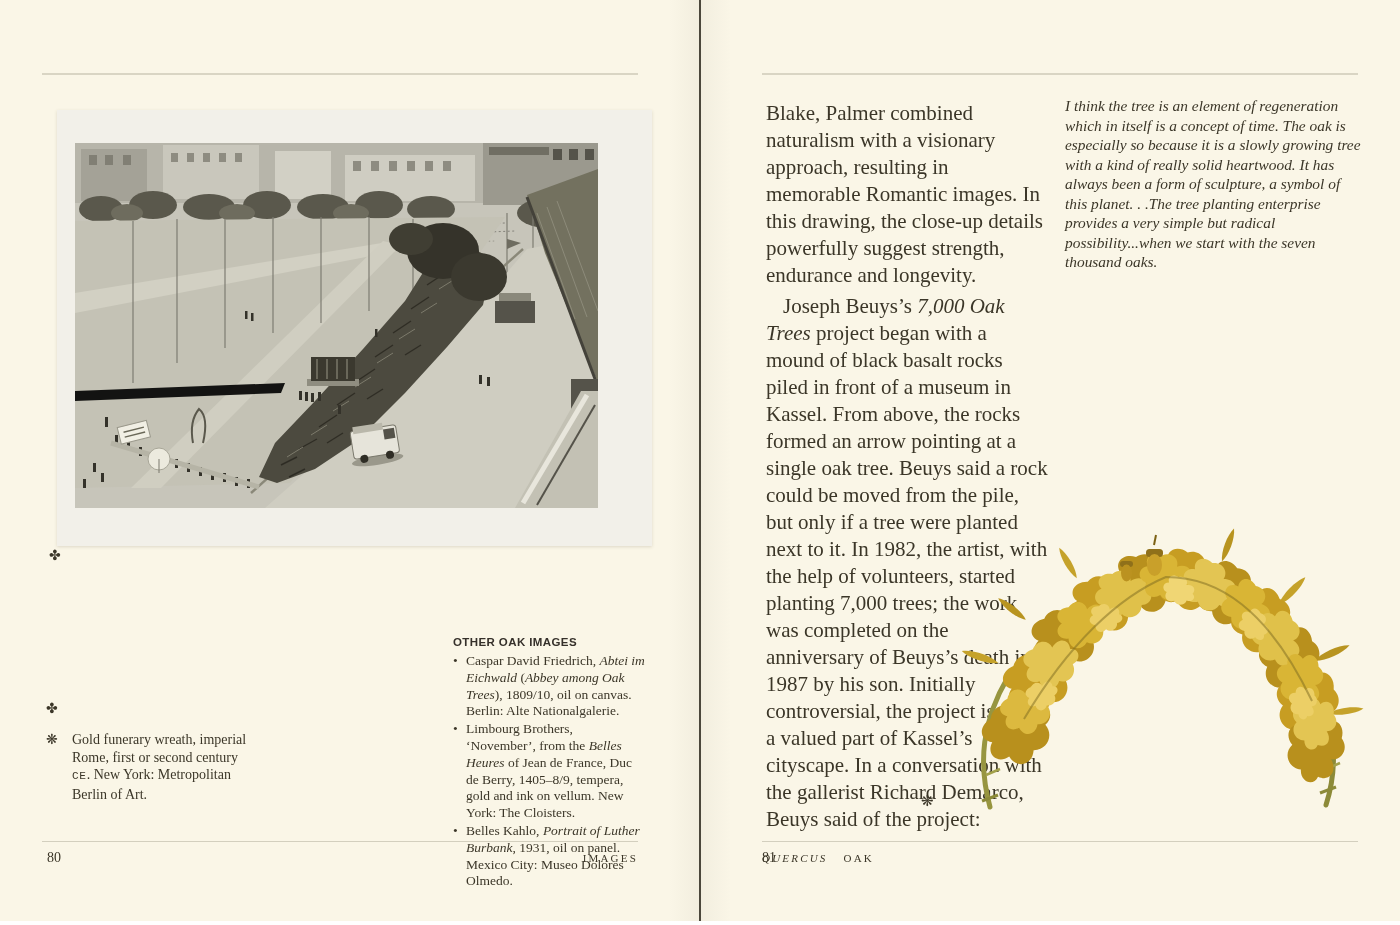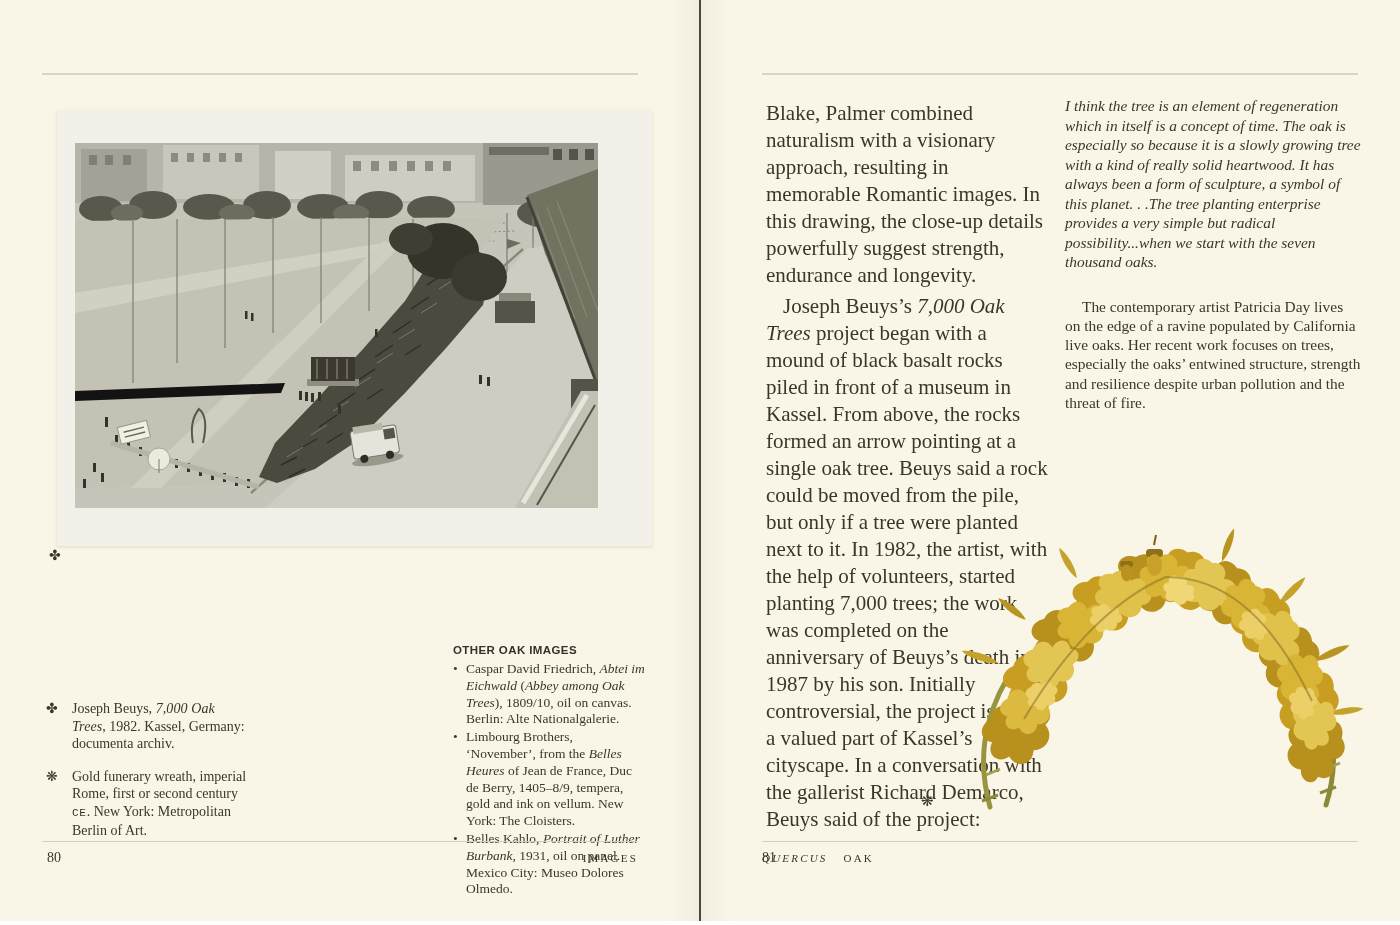--- a/index.html
+++ b/index.html
@@ -28,21 +28,21 @@
   .captions{position:absolute;left:46px;top:700px;width:215px;}
   .caption-row{display:flex;gap:12px;margin-bottom:15px;}
   .caption-row .marker{flex:0 0 14px;padding-top:2px;}
   .caption-text{margin:0;font-size:14px;line-height:17.5px;width:178px;}
   .caption-text i{letter-spacing:0.1px;}
   .sc{font-size:0.8em;letter-spacing:0.6px;font-family:Liberation Mono, monospace;}
 
   .other-images{position:absolute;left:453px;top:628px;width:192px;}
   .other-title{
     font-family:"Liberation Sans", sans-serif;font-weight:bold;
-    font-size:11.5px;letter-spacing:0.4px;color:#35302a;margin:16px 0 5px 0;
+    font-size:11.5px;letter-spacing:0.4px;color:#35302a;margin:8px 0 5px 0;
   }
   .oo-list{list-style:none;margin:0;padding:0;}
   .oo-item{display:flex;gap:7px;font-size:13.5px;line-height:16.8px;margin-bottom:1px;}
   .oo-bullet{flex:0 0 6px;padding-top:0px;}
 
   .footer-left-num{position:absolute;left:47px;top:850px;font-size:14px;text-align:right;}
   .footer-left-title{position:absolute;left:42px;top:852px;width:596px;text-align:right;
     font-size:11px;letter-spacing:2.2px;}
   .footer-right-sec{position:absolute;left:762px;top:852px;font-size:11px;letter-spacing:2.2px;}
   .footer-right-sec .latin{font-style:italic;margin-right:16px;}
@@ -257,21 +257,20 @@
 
         <path d="M118,300 q-4,-22 6,-34 q10,8 4,34" fill="none" stroke="#5a584c" stroke-width="2"></path>
       </svg>
     </figure>
 
     <div class="photo-marker marker">✤</div>
 
     <div class="captions">
       <div class="caption-row">
         <span class="marker">✤</span>
-        <p class="caption-text"><span>Joseph Beuys, </span><i>7,000 Oak Trees</i><span>, 1982. Kassel, Germany: documenta archiv.</span></p>
       </div>
       <div class="caption-row">
         <span class="marker">❋</span>
         <p class="caption-text"><span>Gold funerary wreath, imperial Rome, first or second century </span><span class="sc">CE</span><span>. New York: Metropolitan Berlin of Art.</span></p>
       </div>
     </div>
 
     <div class="other-images">
       <p class="other-title">OTHER OAK IMAGES</p>
       <ul class="oo-list">
@@ -298,21 +297,20 @@
   <section>
     <div class="rule" style="left:762px;top:73px;width:596px;"></div>
 
     <div class="col-main">
       <p>Blake, Palmer combined naturalism with a visionary approach, resulting in memorable Romantic images. In this drawing, the close-up details powerfully suggest strength, endurance and longevity.</p>
       <p class="indent"><span>Joseph Beuys’s </span><i>7,000 Oak Trees</i><span> project began with a mound of black basalt rocks piled in front of a museum in Kassel. From above, the rocks formed an arrow pointing at a single oak tree. Beuys said a rock could be moved from the pile, but only if a tree were planted next to it. In 1982, the artist, with the help of volunteers, started planting 7,000 trees; the work was completed on the anniversary of Beuys’s death in 1987 by his son. Initially controversial, the project is now a valued part of Kassel’s cityscape. In a conversation with the gallerist Richard Demarco, Beuys said of the project:</span></p>
     </div>
 
     <div class="col-side">
       <p class="quote">I think the tree is an element of regeneration which in itself is a concept of time. The oak is especially so because it is a slowly growing tree with a kind of really solid heartwood. It has always been a form of sculpture, a symbol of this planet. . .The tree planting enterprise provides a very simple but radical possibility...when we start with the seven thousand oaks.</p>
-      <p class="body">The contemporary artist Patricia Day lives on the edge of a ravine populated by California live oaks. Her recent work focuses on trees, especially the oaks’ entwined structure, strength and resilience despite urban pollution and the threat of fire.</p>
     </div>
 
     <figure class="wreath-wrap">
       <svg class="wreath-img" viewBox="0 0 448 318" role="img">
         <defs>
           <path id="lf" d="M0,-17 C8,-20 15,-13 12,-6 C21,-8 27,-1 21,6 C27,11 21,19 13,16 C10,24 -1,25 -5,17 C-14,21 -21,13 -16,5 C-24,1 -22,-9 -13,-9 C-16,-17 -8,-22 0,-17 Z"></path>
           <path id="spike" d="M0,-16 C4,-8 4,8 0,16 C-4,8 -4,-8 0,-16 Z"></path>
         </defs>
 
         <path d="M62,302 C50,258 54,216 80,172" stroke="#97953f" stroke-width="5" fill="none" stroke-linecap="round"></path>

